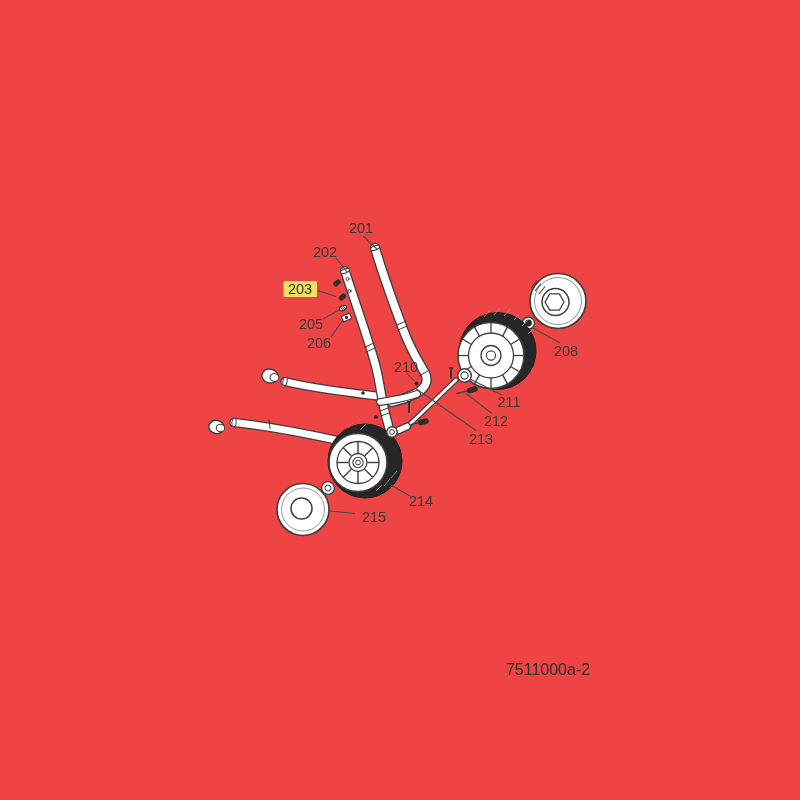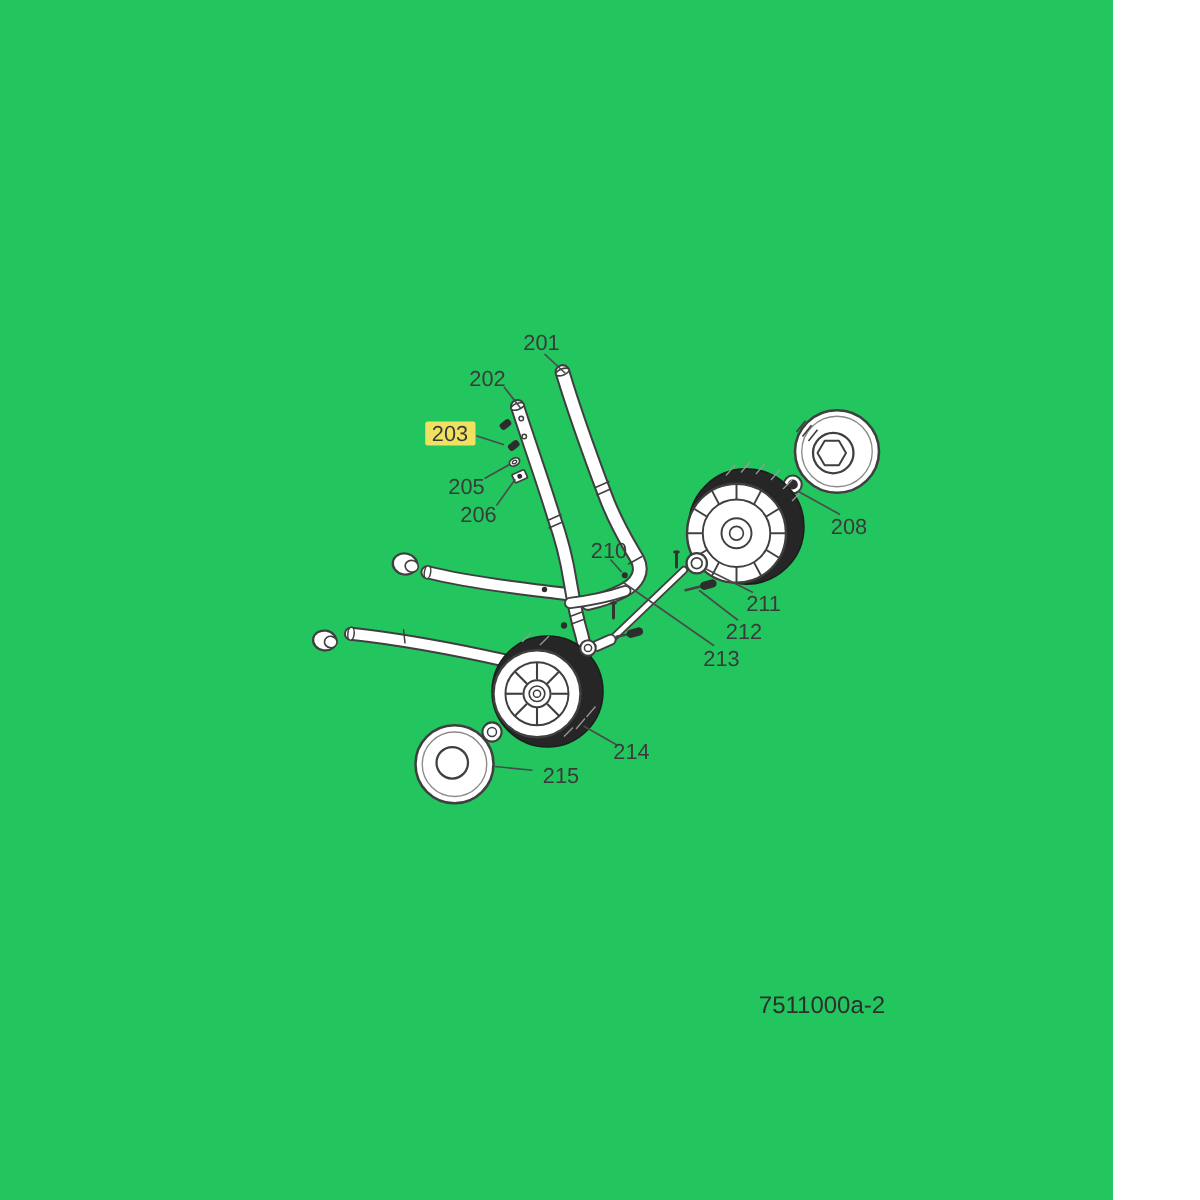--- a/index.html
+++ b/index.html
@@ -1,16 +1,16 @@
 <!DOCTYPE html>
 <html><head>
 <meta charset="utf-8">
 <style>
   html,body{margin:0;padding:0;background:#ffffff;}
-  .stage{position:relative;width:742px;height:800px;background:#22c55e;overflow:hidden;
+  .stage{position:relative;width:800px;height:800px;background:#ef4444;overflow:hidden;
          font-family:"Liberation Sans",sans-serif;}
   svg{position:absolute;left:0;top:0;}
   .lbl{font-family:"Liberation Sans",sans-serif;font-size:14.5px;fill:#3a3a3a;text-anchor:middle;cursor:pointer;}
   .code{font-family:"Liberation Sans",sans-serif;font-size:16px;fill:#2e2e2e;text-anchor:middle;}
   .ln{stroke:#4a4a4a;stroke-width:1.1;fill:none;}
   .thin{stroke:#3f3f3f;fill:none;}
 </style>
 </head>
 <body>
 

